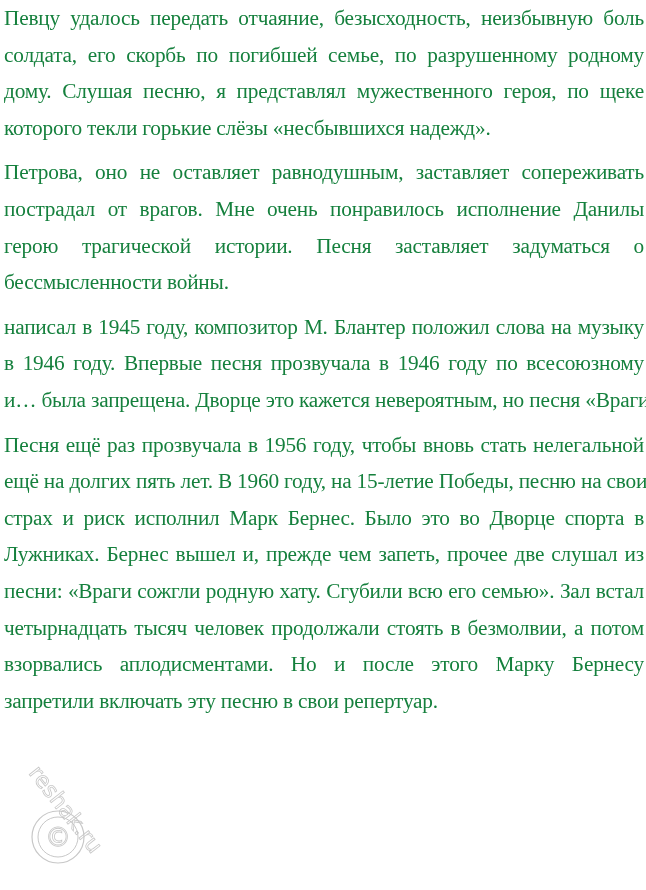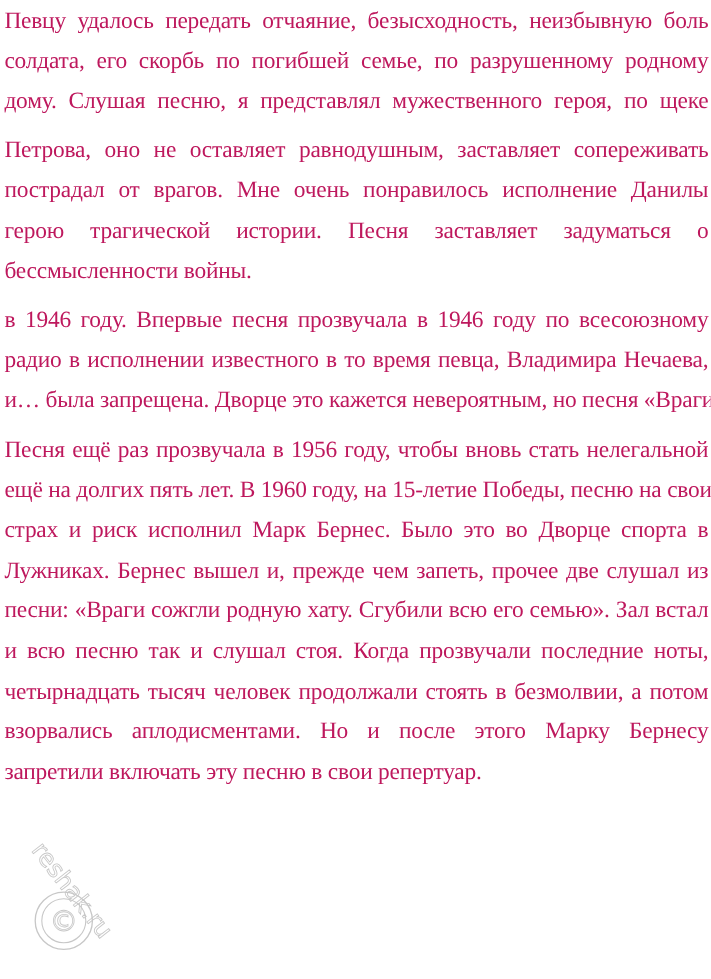--- a/index.html
+++ b/index.html
@@ -16,21 +16,21 @@
     .page {
       position: absolute;
       left: 4px;
       top: 0;
       width: 640px;
     }
     .para {
       font-family: "Liberation Serif", serif;
       font-size: 21.3px;
       line-height: 36.6px;
-      color: #be185d;
+      color: #15803d;
       text-align: justify;
       margin: 0 0 8px 0;
       letter-spacing: -0.2px;
       word-spacing: 0px;
     }
     .line {
       display: block;
       text-align: justify;
       text-align-last: justify;
       white-space: nowrap;
@@ -52,42 +52,42 @@
   </style>
 </head>
 <body>
 
 <div class="page">
 
   <p class="para">
     <span class="line">Певцу удалось передать отчаяние, безысходность, неизбывную боль</span>
     <span class="line">солдата, его скорбь по погибшей семье, по разрушенному родному</span>
     <span class="line">дому. Слушая песню, я представлял мужественного героя, по щеке</span>
+    <span class="line last">которого текли горькие слёзы «несбывшихся надежд».</span>
   </p>
 
   <p class="para">
     <span class="line">Петрова, оно не оставляет равнодушным, заставляет сопереживать</span>
     <span class="line">пострадал от врагов. Мне очень понравилось исполнение Данилы</span>
     <span class="line">герою трагической истории. Песня заставляет задуматься о</span>
     <span class="line last">бессмысленности войны.</span>
   </p>
 
   <p class="para">
+    <span class="line">написал в 1945 году, композитор М. Блантер положил слова на музыку</span>
     <span class="line">в 1946 году. Впервые песня прозвучала в 1946 году по всесоюзному</span>
-    <span class="line">радио в исполнении известного в то время певца, Владимира Нечаева,</span>
     <span class="line">и… была запрещена. Дворце это кажется невероятным, но песня «Враги</span>
   </p>
 
   <p class="para">
     <span class="line">Песня ещё раз прозвучала в 1956 году, чтобы вновь стать нелегальной</span>
     <span class="line">ещё на долгих пять лет. В 1960 году, на 15-летие Победы, песню на свои</span>
     <span class="line">страх и риск исполнил Марк Бернес. Было это во Дворце спорта в</span>
     <span class="line">Лужниках. Бернес вышел и, прежде чем запеть, прочее две слушал из</span>
     <span class="line">песни: «Враги сожгли родную хату. Сгубили всю его семью». Зал встал</span>
-    <span class="line">и всю песню так и слушал стоя. Когда прозвучали последние ноты,</span>
     <span class="line">четырнадцать тысяч человек продолжали стоять в безмолвии, а потом</span>
     <span class="line">взорвались аплодисментами. Но и после этого Марку Бернесу</span>
     <span class="line last">запретили включать эту песню в свои репертуар.</span>
   </p>
 
 </div>
 
 <div class="watermark">
   <svg viewBox="0 0 140 140">
     <circle cx="40" cy="92" r="26" fill="none" stroke="#9a9a9a" stroke-width="1.2"></circle>

